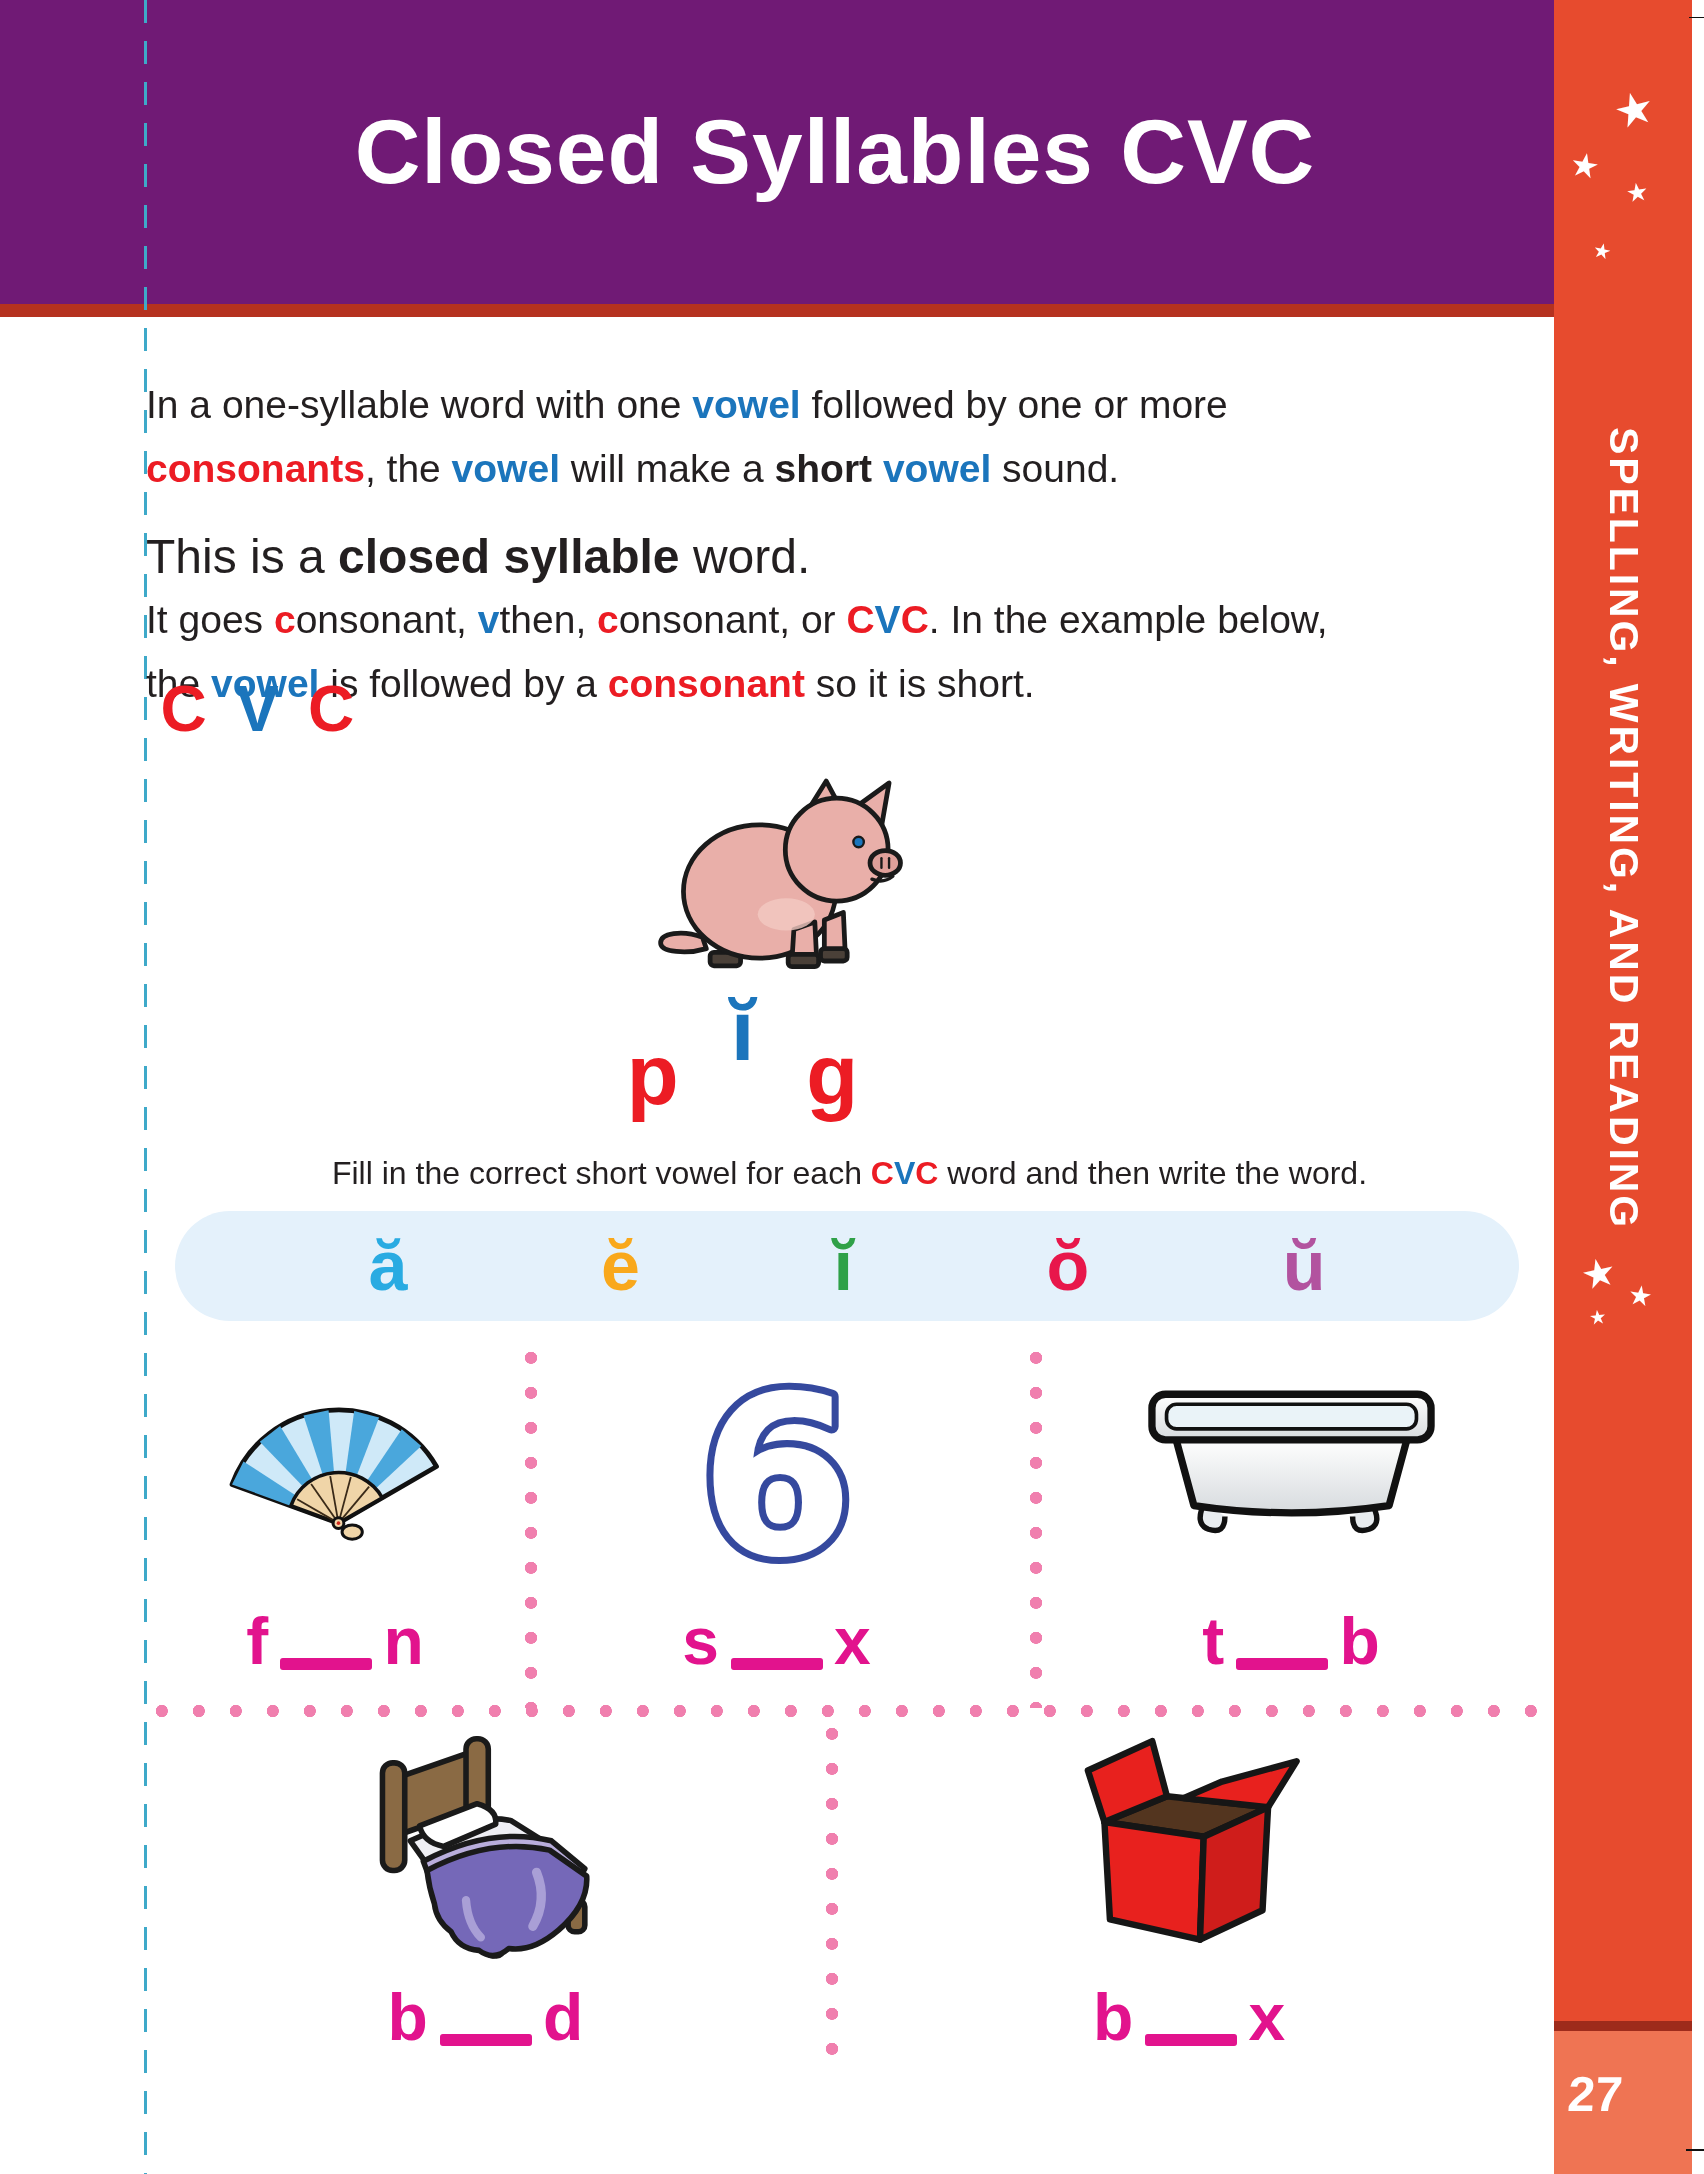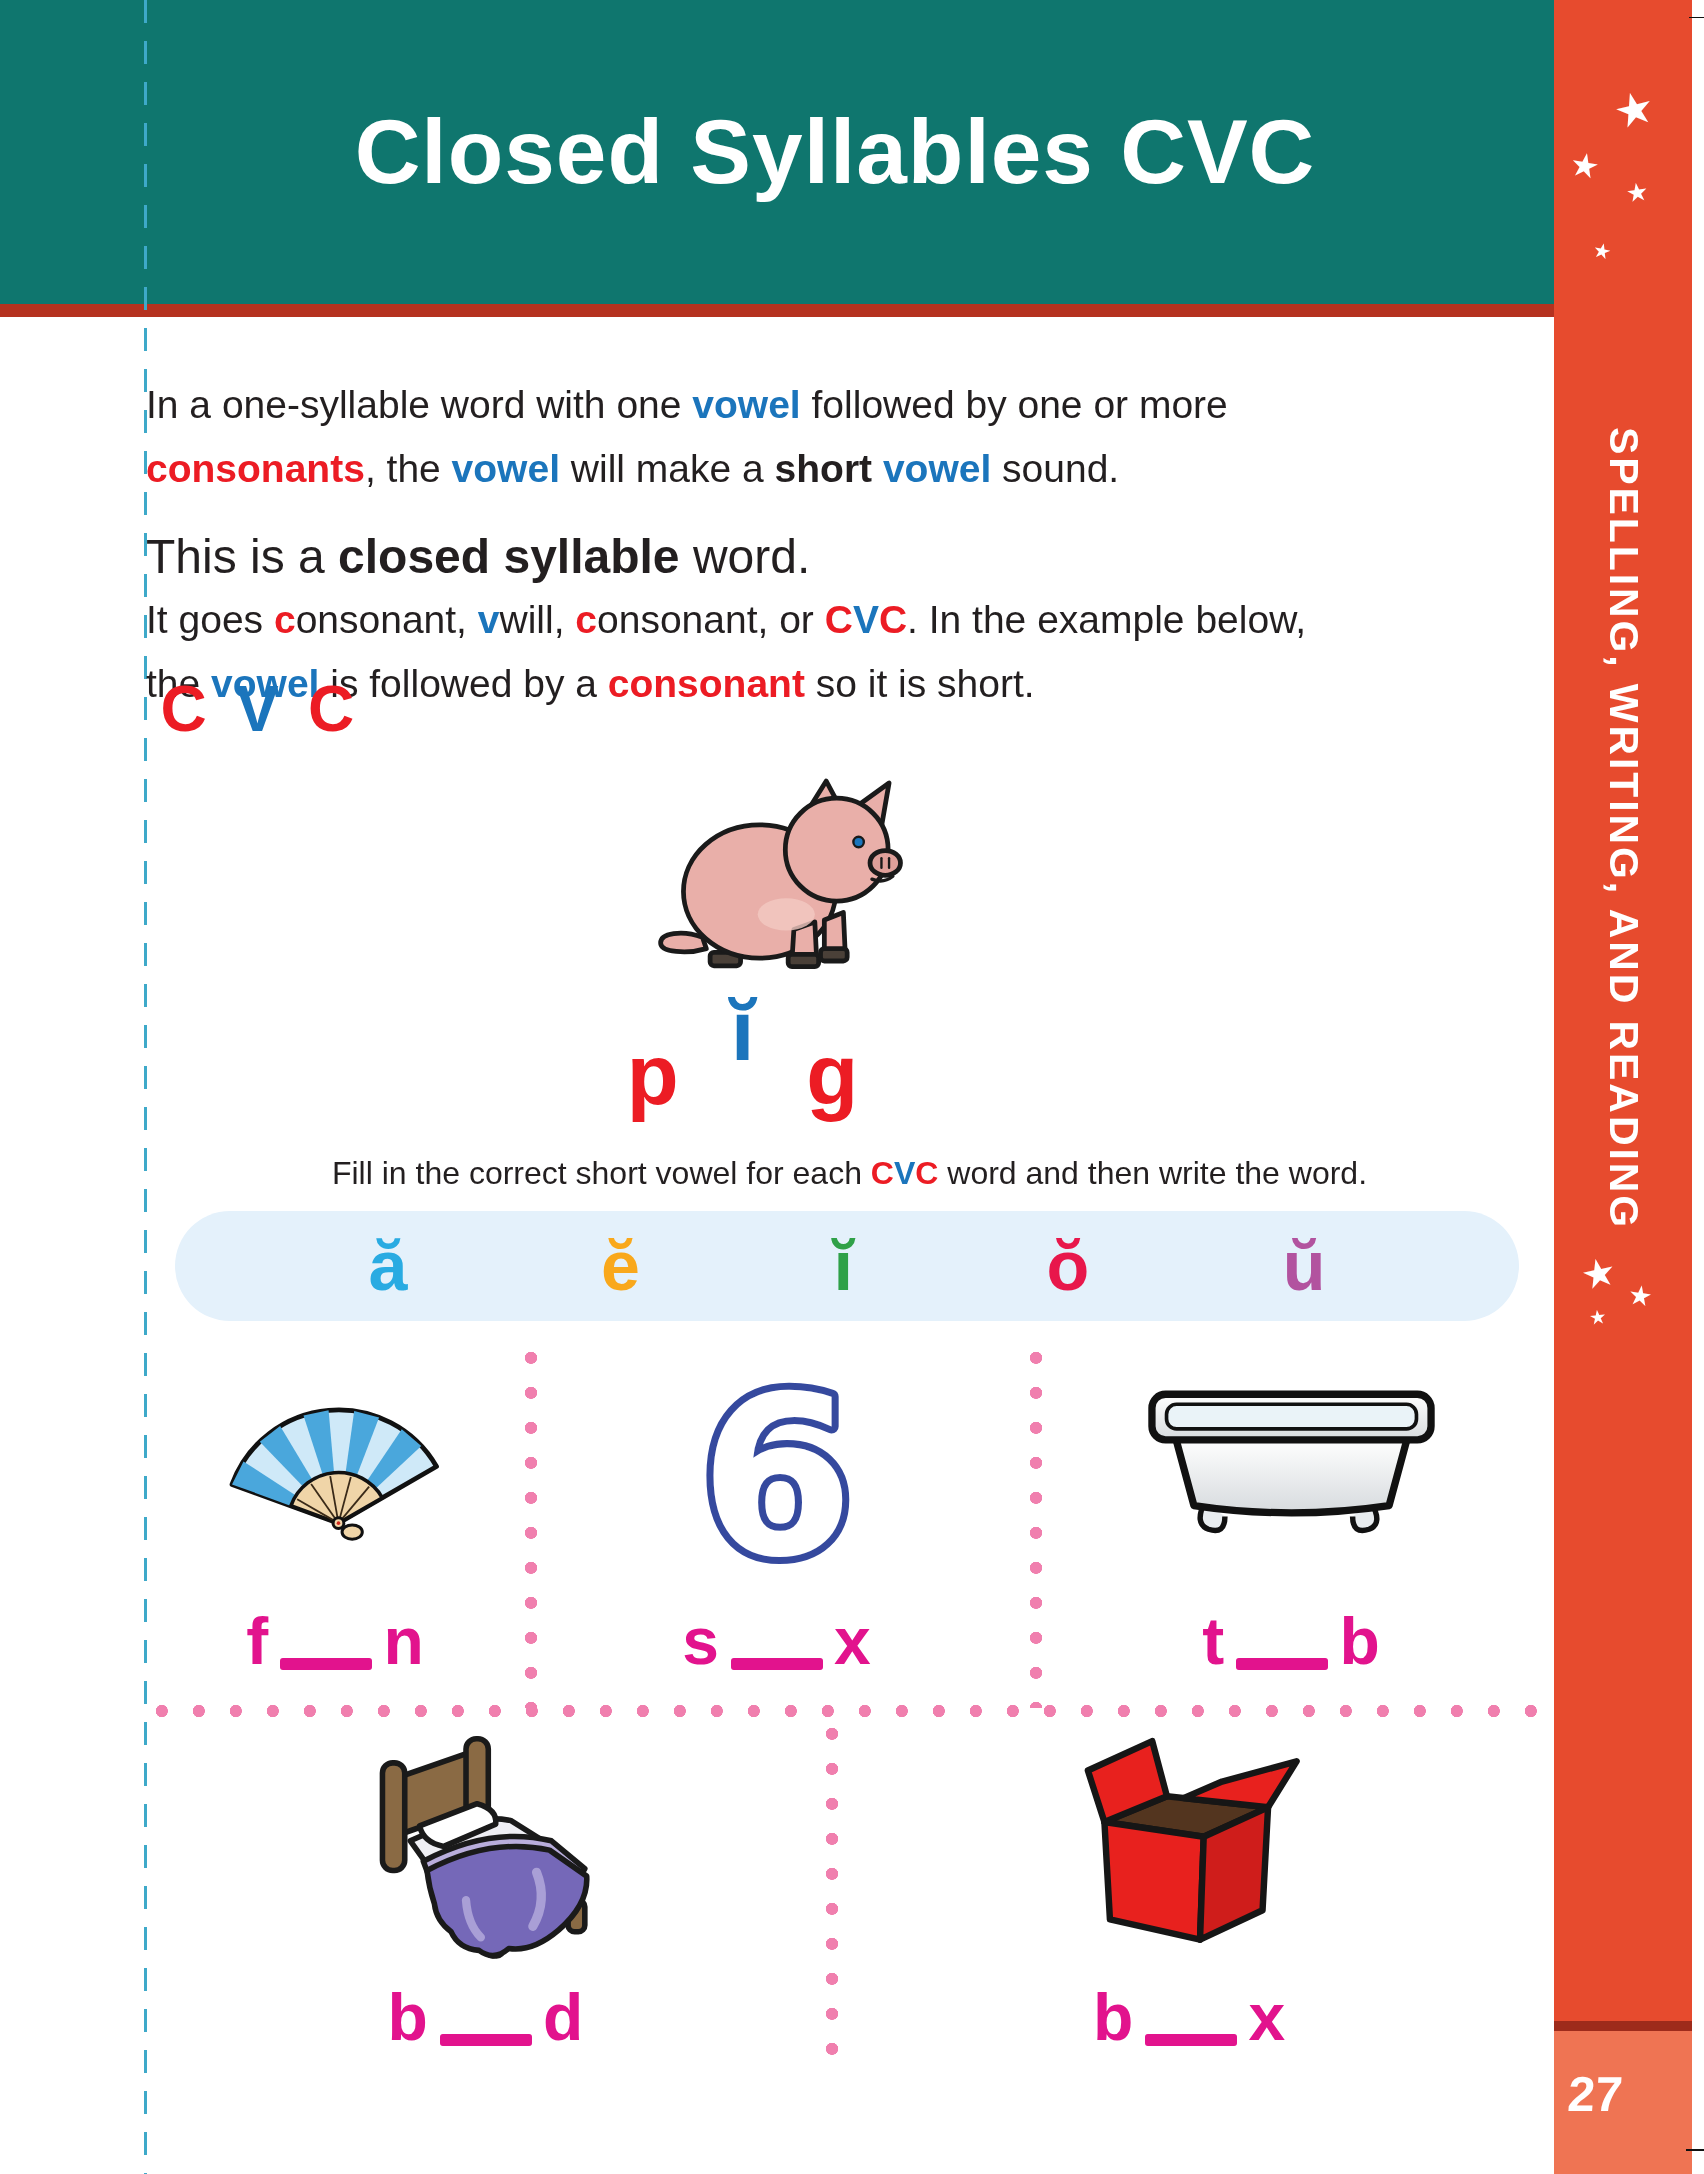--- a/index.html
+++ b/index.html
@@ -1,20 +1,20 @@
 <!DOCTYPE html>
 <html><head>
 <meta charset="utf-8">
 <style>
   html,body{margin:0;padding:0;}
   body{width:1705px;height:2175px;background:#ffffff;font-family:"Liberation Sans",sans-serif;}
   .page{position:relative;width:1705px;height:2175px;background:#ffffff;overflow:hidden;}
 
   
-  .banner{position:absolute;left:0;top:0;width:1554px;height:304px;background:#0f766e;
+  .banner{position:absolute;left:0;top:0;width:1554px;height:304px;background:#701a75;
           display:flex;align-items:center;justify-content:center;padding-left:116px;box-sizing:border-box;}
   .banner h1{margin:0;color:#ffffff;font-size:91px;font-weight:bold;letter-spacing:1px;}
   .banner-strip{position:absolute;left:0;top:304px;width:1554px;height:12.6px;background:#B5321F;}
 
   
   .sidebar{position:absolute;left:1554px;top:0;width:138px;height:2175px;background:#E74B2E;}
   .sb-label{position:absolute;top:427px;left:50%;transform:translateX(-50%);
             writing-mode:vertical-rl;text-orientation:mixed;
             color:#fff;font-weight:bold;font-size:41px;letter-spacing:2.9px;white-space:nowrap;}
   .star{position:absolute;color:#fff;line-height:1;}
@@ -106,21 +106,21 @@
     </div>
   </div>
 
   <div class="guide"></div>
   <div class="tick" style="left:1689px;top:16.5px;width:15.5px;height:1.9px;"></div>
   <div class="tick" style="left:1686px;top:2149px;width:19.4px;height:1.9px;"></div>
 
   <p class="copy p1"><span class="seg-k">In a one-syllable word with one </span><span class="seg-b">vowel</span><span class="seg-k"> followed by one or more
 </span><span class="seg-r">consonants</span><span class="seg-k">, the </span><span class="seg-b">vowel</span><span class="seg-k"> will make a </span><span class="seg-kb">short</span><span class="seg-k"> </span><span class="seg-b">vowel</span><span class="seg-k"> sound.</span></p>
   <p class="copy p2"><span class="seg-k">This is a </span><span class="seg-kb">closed syllable</span><span class="seg-k"> word.</span></p>
-  <p class="copy p3"><span class="seg-k">It goes </span><span class="seg-r">c</span><span class="seg-k">onsonant, </span><span class="seg-b">v</span><span class="seg-k">will, </span><span class="seg-r">c</span><span class="seg-k">onsonant, or </span><span class="seg-r">C</span><span class="seg-b">V</span><span class="seg-r">C</span><span class="seg-k">. In the example below,
+  <p class="copy p3"><span class="seg-k">It goes </span><span class="seg-r">c</span><span class="seg-k">onsonant, </span><span class="seg-b">v</span><span class="seg-k">then, </span><span class="seg-r">c</span><span class="seg-k">onsonant, or </span><span class="seg-r">C</span><span class="seg-b">V</span><span class="seg-r">C</span><span class="seg-k">. In the example below,
 </span><span class="seg-k">the </span><span class="seg-b">vowel</span><span class="seg-k"> is followed by a </span><span class="seg-r">consonant</span><span class="seg-k"> so it is short.</span></p>
 
   <div class="cvc"><span class="seg-r">C</span><span class="seg-b">V</span><span class="seg-r">C</span></div>
 
   <div class="pig-wrap">
     <svg viewBox="0 0 270 215" width="257" height="206">
       <g stroke="#1a1a1a" stroke-width="5" stroke-linejoin="round" stroke-linecap="round">
         <path d="M52,176 C30,168 8,172 8,182 C8,192 36,194 56,188 Z" fill="#E9AFA9"></path>
         <rect x="60" y="192" width="32" height="14" rx="4" fill="#4A4038"></rect>
         <ellipse cx="112" cy="128" rx="80" ry="70" fill="#E9AFA9"></ellipse>

